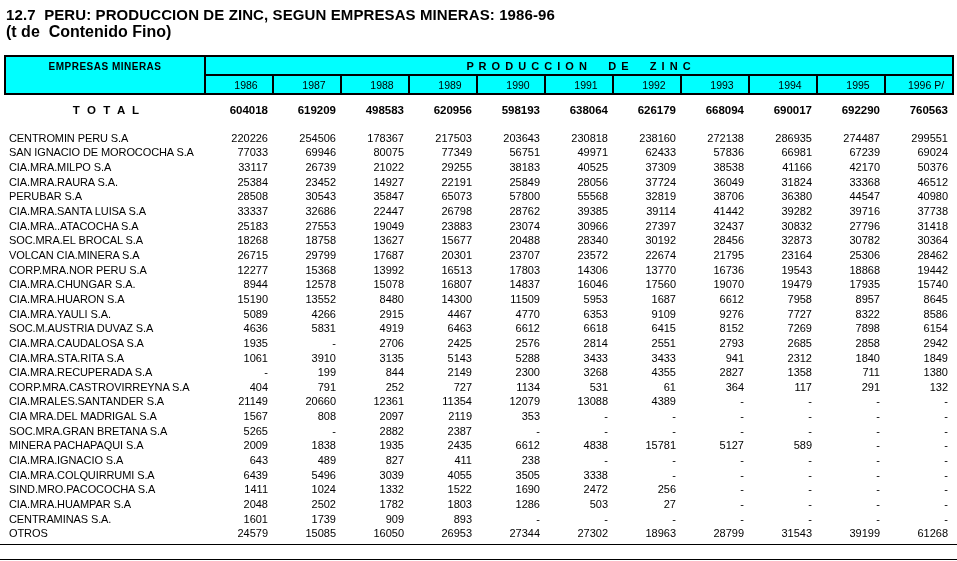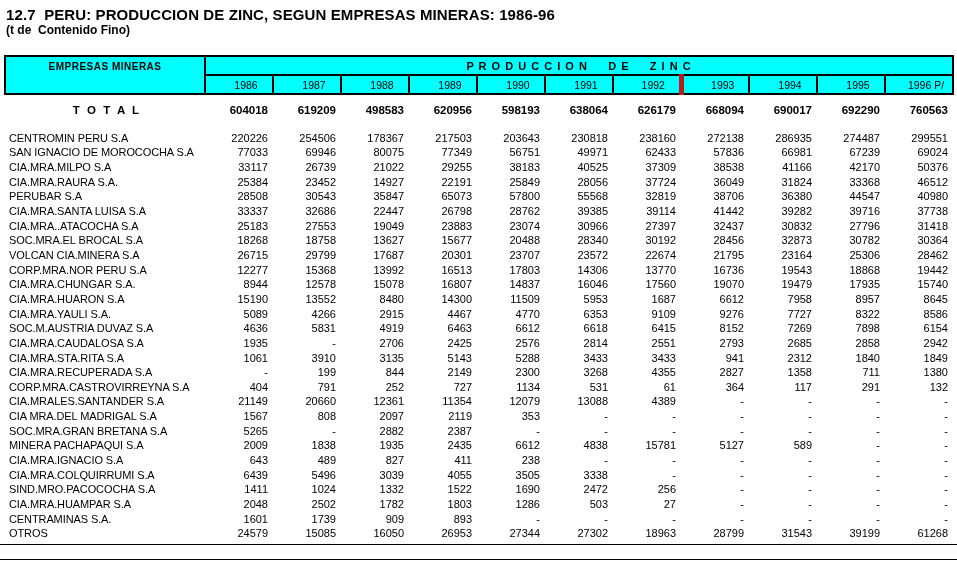--- a/index.html
+++ b/index.html
@@ -11,21 +11,21 @@
     color:#000000;
     overflow:hidden;
   }
   .title{
     position:absolute;top:6px;left:6px;
     font-size:15px;font-weight:bold;letter-spacing:0.1px;
     white-space:pre;
   }
   .subtitle{
     position:absolute;top:23px;left:6px;
-    font-size:12px;font-weight:bold;
+    font-size:16px;font-weight:bold;
     white-space:pre;
     text-align:right;
   }
   table.data-table{
     position:absolute;top:55px;left:4px;
     width:949px;
     border-collapse:collapse;
     table-layout:fixed;
   }
   table.data-table col.c-name{width:200px;}
@@ -43,21 +43,21 @@
   }
   th.group-head{
     font-size:11px;font-weight:bold;letter-spacing:1px;
     text-align:center;height:17px;
     white-space:pre;
     margin-left:22px;
   }
   th.year-cell{
     font-size:10.5px;text-align:center;height:17px;padding-left:14px;
   }
-  th.thick-left{border-left:5px solid #b91c1c;}
+  th.thick-left{border-left:1px solid #b91c1c;}
   tbody td{
     font-size:11px;
     padding:0 5px 0 0;
     text-align:right;
     line-height:14.65px;
     white-space:nowrap;
     overflow:hidden;
   }
   tbody td.name{
     text-align:left;

